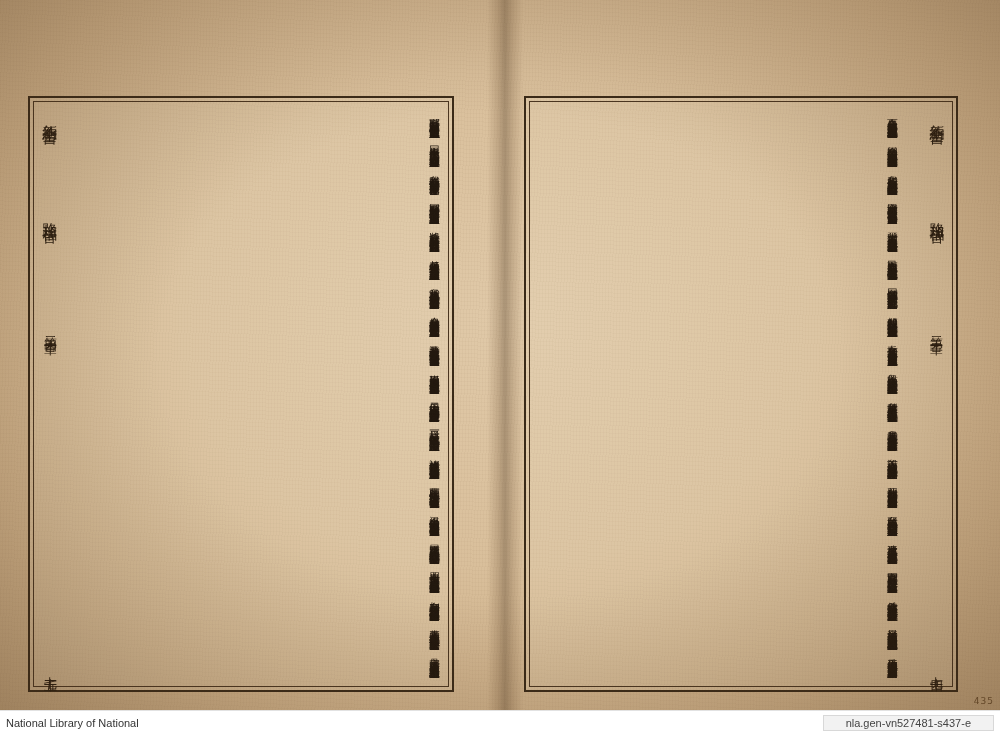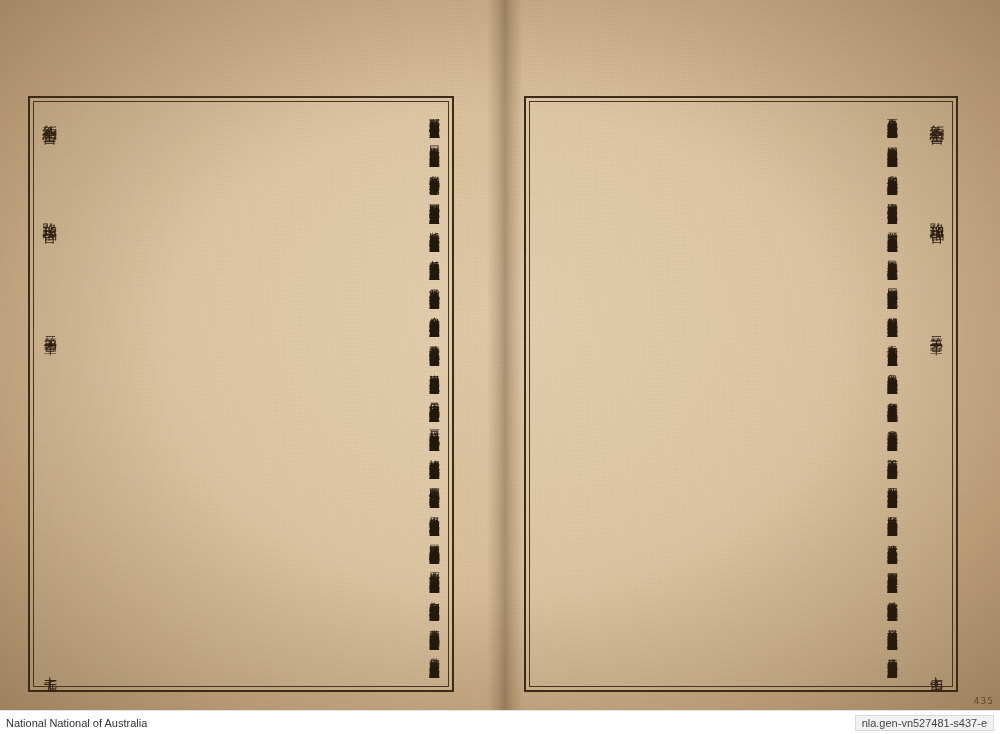--- a/index.html
+++ b/index.html
@@ -175,21 +175,21 @@
     box-sizing: border-box;
   }
   .footer-left, .footer-right {
     font-family: "Liberation Sans", sans-serif;
     font-size: 11px;
     color: #333333;
   }
   .footer-right {
     background: #f2f2f2;
     border: 1px solid #d8d8d8;
-    padding: 1px 6px;
+    padding: 1px 22px;
     color: #444444;
   }
 </style>
 </head>
 <body>
 
 <div id="page">
 
   <div class="scan">
     <div class="grain"></div>
@@ -296,17 +296,17 @@
             <div class="vcol" style="width: 17px; height: 566px;">言時耶穌立於其中曰願爾平安衆驚懼以爲見鬼矣耶穌曰何恐懼心中何疑慮</div>
           </div>
       </div>
     </div>
 
     <div class="gutter"></div>
     <div class="vignette"></div>
   </div>
 
   <div class="footer">
-    <div class="footer-left">National National of Australia</div>
+    <div class="footer-left">National Library of National</div>
     <div class="footer-right">nla.gen-vn527481-s437-e</div>
   </div>
 
 </div>
 
 </body></html>

